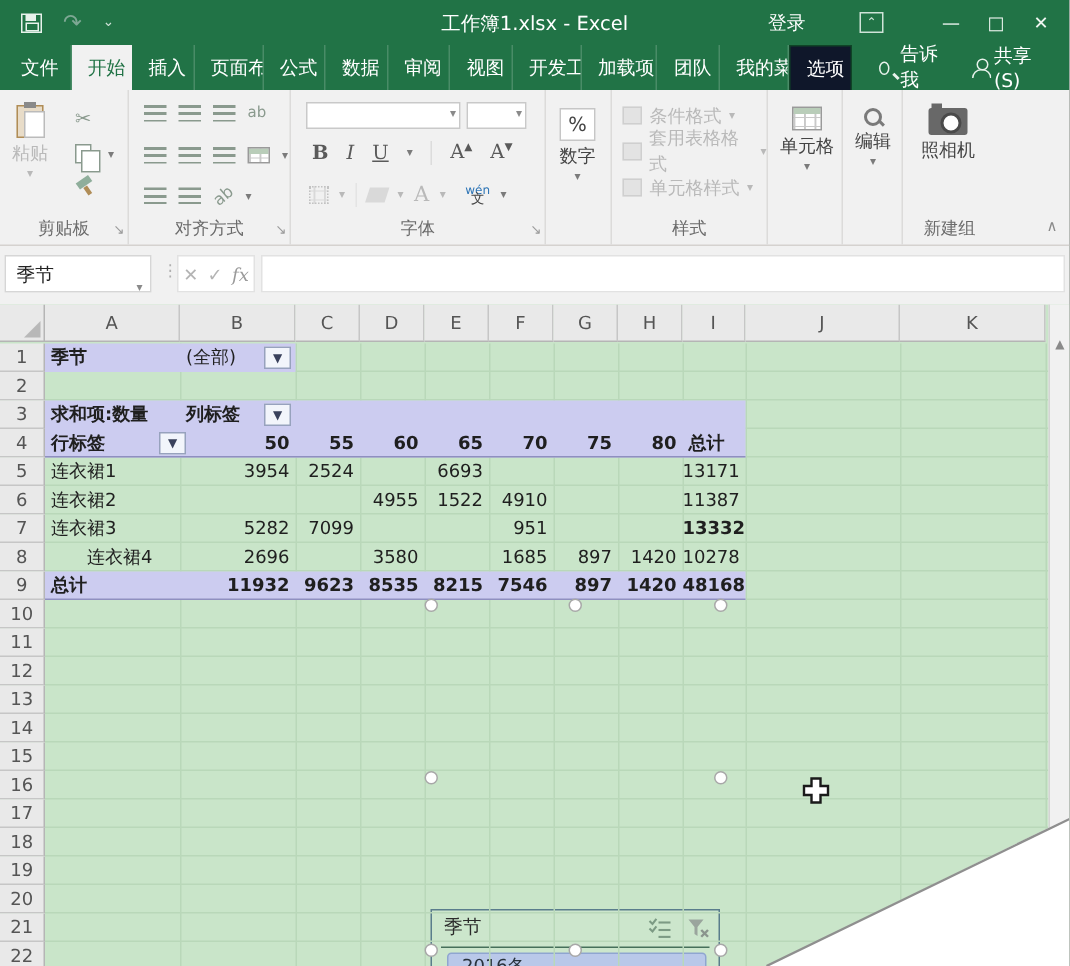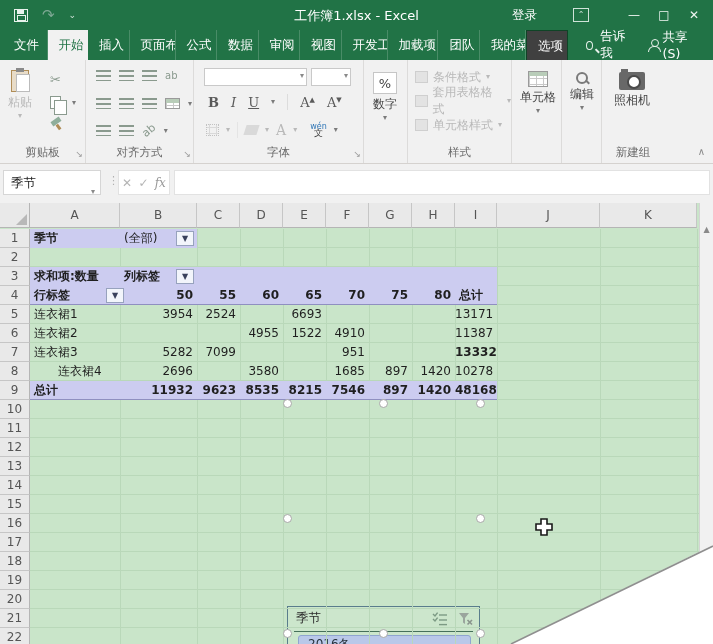--- a/index.html
+++ b/index.html
@@ -21,21 +21,21 @@
   .signin { font-size:12.5px; margin-right:36px; }
   .ribopt { width:16px; height:14px; border:1px solid #cfe3d8; font-size:8px; text-align:center; line-height:12px; margin-right:30px; color:#cfe3d8; }
   .winbtn { width:30px; height:30px; text-align:center; line-height:30px; font-size:12px; color:#f0f6f2; }
   .winbtn.close { margin-right:4px; }
 
   
   .tabstrip { position:absolute; left:0; top:30px; width:713px; height:30px; background:#217346; display:flex; align-items:stretch; }
   .rtab { color:#fff; font-size:12.5px; line-height:30px; padding:0 11px; white-space:nowrap; overflow:hidden; border-right:1px solid rgba(255,255,255,0.18); }
   .rtab.first { border-left:none; padding:0 14px; }
   .rtab.active { background:#f1f1f1; color:#217346; border-right:none; }
-  .rtab.contextual { background:#404040; border:1px solid #0f4426; border-bottom:none; }
+  .rtab.contextual { background:#0f172a; border:1px solid #0f4426; border-bottom:none; }
   .rtab.clip { max-width:46px; }
   .tellme { display:flex; align-items:center; gap:7px; color:#fff; font-size:12.5px; padding:0 12px; margin-left:6px; }
   .share { display:flex; align-items:center; gap:6px; color:#fff; font-size:12.5px; padding:0 10px; margin-left:auto; margin-right:10px; }
   .search-ico { width:9px; height:9px; border:1.5px solid #e8f2ec; border-radius:50%; position:relative; }
   .search-ico:after { content:""; position:absolute; left:8px; top:8px; width:5px; height:1.5px; background:#e8f2ec; transform:rotate(45deg); }
   .person-ico { width:12px; height:12px; position:relative; }
   .person-ico:before { content:""; position:absolute; left:3px; top:0; width:6px; height:6px; border:1.3px solid #e8f2ec; border-radius:50%; }
   .person-ico:after { content:""; position:absolute; left:0; top:7px; width:11px; height:5px; border:1.3px solid #e8f2ec; border-bottom:none; border-radius:6px 6px 0 0; }
 
   

